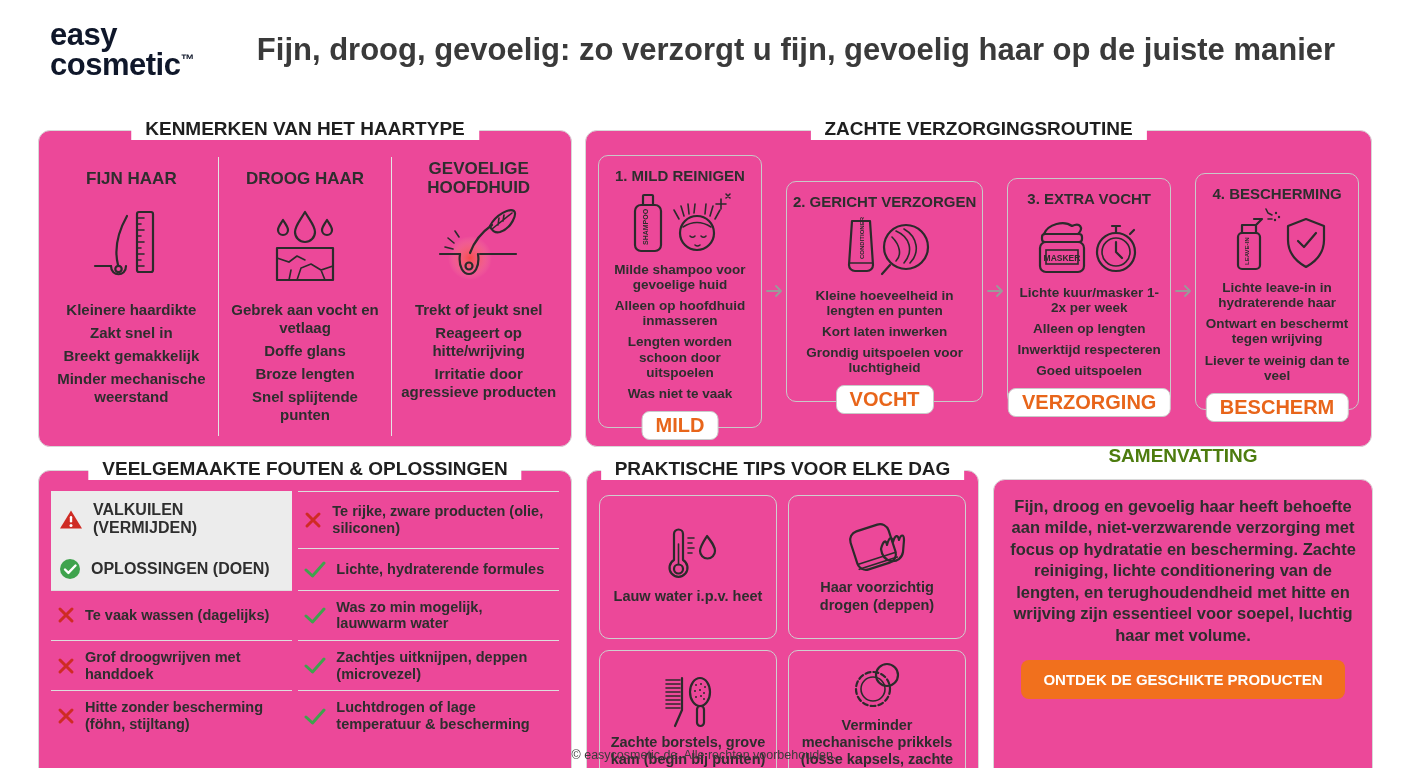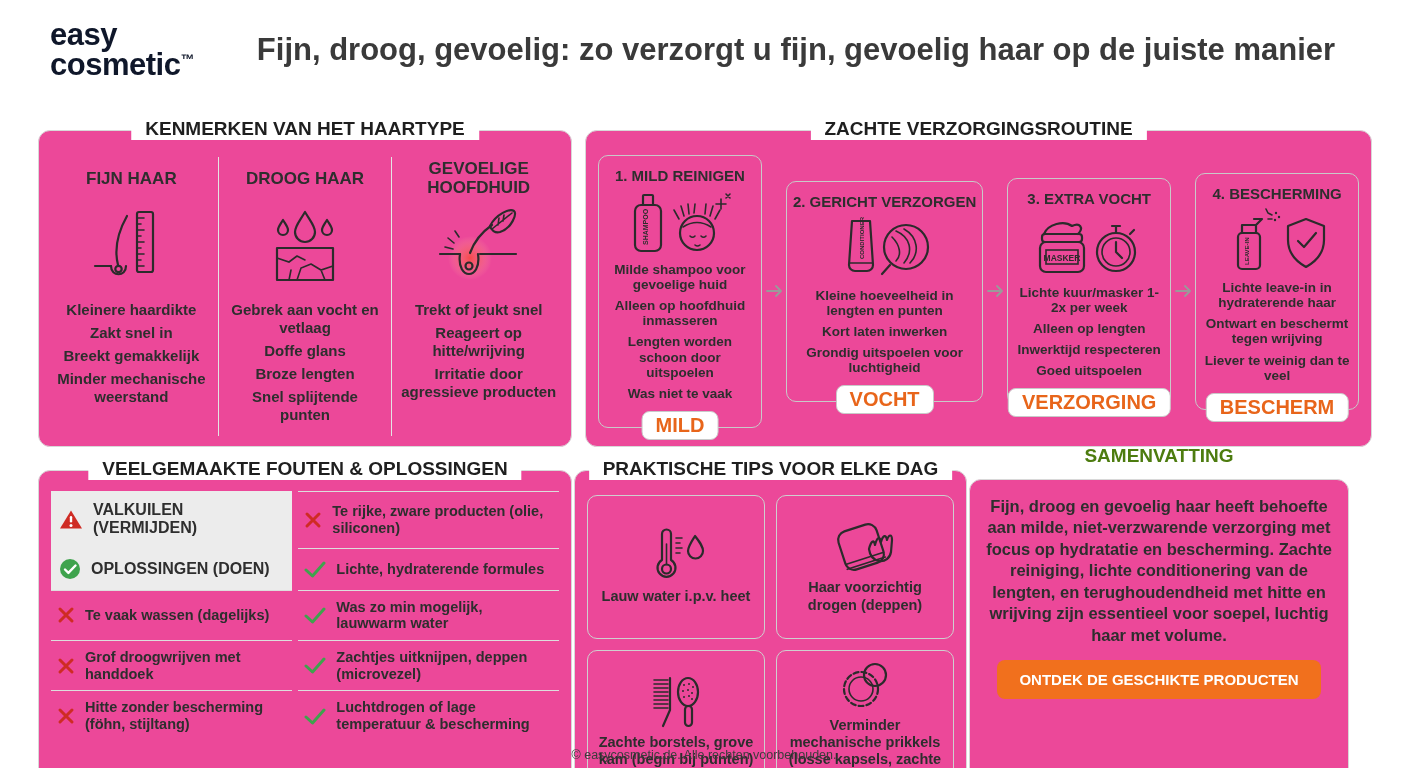--- a/index.html
+++ b/index.html
@@ -12,21 +12,21 @@
   .logo .tm { font-size: 14px; vertical-align: super; }
   .main-title { flex: 1; text-align: center; font-size: 31px; font-weight: bold; color: #3a3a3a; padding-left: 30px; }
 
   
   .panel { position: relative; border: 1.5px solid #d8d8d8; border-radius: 12px; background: #ec4899; }
   .panel-title { position: absolute; top: -13px; left: 50%; transform: translateX(-50%); background: #fff;
                  padding: 0 14px; font-size: 19px; font-weight: bold; color: #1f1f1f; white-space: nowrap; }
 
   .content { position: absolute; top: 130px; left: 38px; width: 1334px; }
   .row1 { display: grid; grid-template-columns: 534px 787px; gap: 13px; height: 298px; }
-  .row2 { margin-top: 42px; display: grid; grid-template-columns: 534px 393px 380px; column-gap: 2px; height: 262px; }
+  .row2 { margin-top: 42px; display: grid; grid-template-columns: 534px 393px 380px; column-gap: 14px; height: 262px; }
 
   
   .char-cols { display: flex; height: 100%; padding: 26px 6px 10px; }
   .char-col { flex: 1; padding: 0 8px; text-align: center; }
   .char-col + .char-col { border-left: 1.5px solid #e4e4e4; }
   .char-heading { font-size: 17px; font-weight: bold; height: 44px; display: flex; align-items: center; justify-content: center; line-height: 1.1; }
   .char-icon { height: 92px; display: flex; align-items: center; justify-content: center; }
   .char-traits { margin-top: 8px; }
   .trait { font-size: 15px; font-weight: bold; line-height: 1.2; margin: 5px 0; }
 

